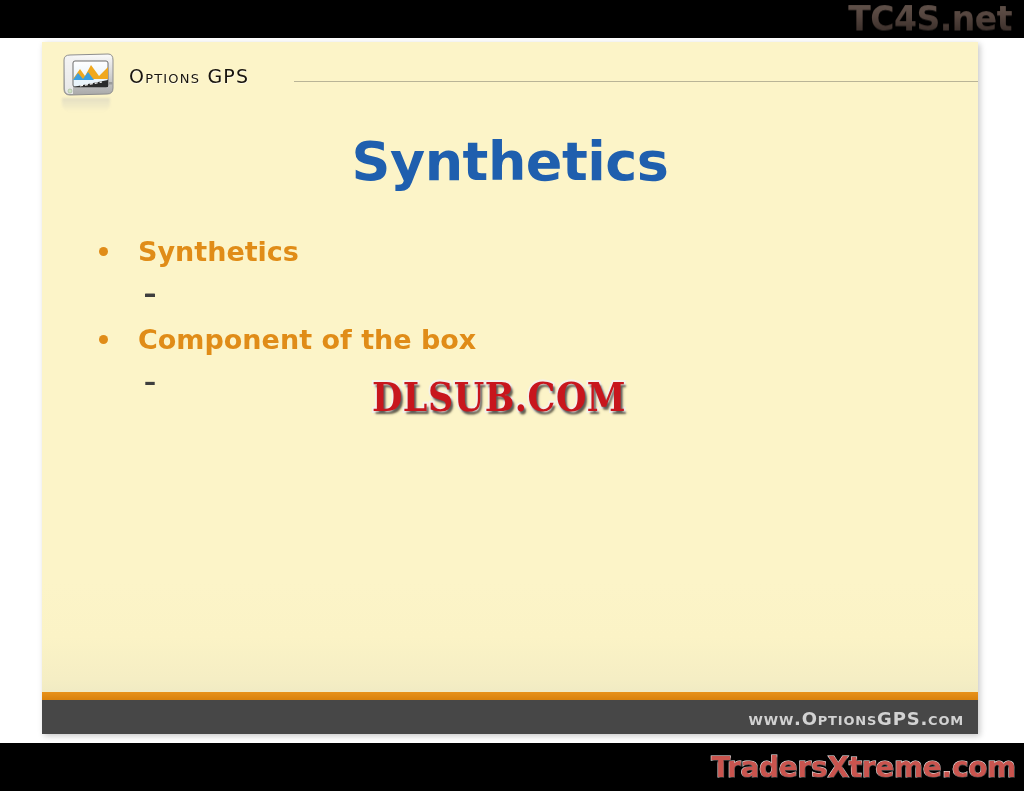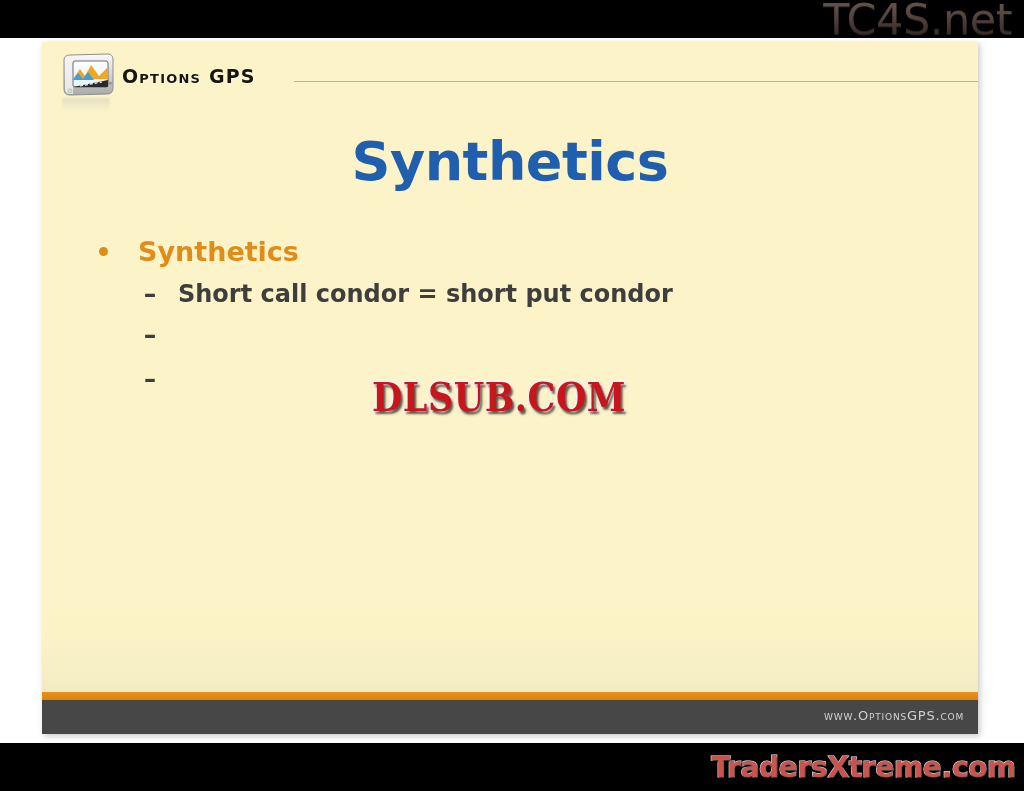--- a/index.html
+++ b/index.html
@@ -34,22 +34,22 @@
     left: 0; top: 38px;
     width: 1024px; height: 705px;
     background: #ffffff;
   }
 
   
   #tc4s-brand {
     position: absolute;
     right: 12px; top: 1px;
     font-family: "DejaVu Sans", sans-serif;
-    font-weight: normal;
-    font-size: 43px;
+    font-weight: bold;
+    font-size: 33px;
     letter-spacing: -0.5px;
     background: linear-gradient(180deg, #5d5048 0%, #4a3c36 40%, #2e2420 75%, #1a1513 100%);
     -webkit-background-clip: text;
     background-clip: text;
     color: transparent;
     text-shadow: 0 1px 0 rgba(120,100,90,.25);
     line-height: 36px;
   }
   #tx-brand {
     position: absolute;
@@ -96,23 +96,23 @@
   #logo-reflect {
     position: absolute;
     left: 20px; top: 56px;
     width: 48px; height: 14px;
     background: linear-gradient(180deg, rgba(190,190,190,.38), rgba(190,190,190,0));
     border-radius: 0 0 8px 8px;
     filter: blur(1px);
   }
   #brand-text {
     position: absolute;
-    left: 80px; top: 23px;
-    font-family: "DejaVu Sans", sans-serif;
-    font-weight: bold;
+    left: 87px; top: 23px;
+    font-family: "DejaVu Sans", sans-serif;
+    font-weight: normal;
     font-size: 19px;
     letter-spacing: 1.2px;
     color: #19150e;
     font-variant: small-caps;
     text-shadow: 0.5px 1px 0 rgba(255,255,255,.6);
   }
   #header-rule {
     position: absolute;
     left: 252px; top: 39px;
     width: 684px; height: 1px;
@@ -201,22 +201,22 @@
   #footer-bar {
     position: absolute;
     left: 0; bottom: 0;
     width: 936px; height: 34px;
     background: #474747;
   }
   #footer-url {
     position: absolute;
     right: 14px; top: 8px;
     font-family: "DejaVu Sans", sans-serif;
-    font-weight: normal;
-    font-size: 13px;
+    font-weight: bold;
+    font-size: 18px;
     letter-spacing: 0.8px;
     color: #d2d2d2;
     font-variant: small-caps;
   }
 </style>
 </head>
 <body>
 
 <div id="top-band"></div>
 <div id="page-white"></div>
@@ -271,33 +271,36 @@
     <div class="group">
       <div class="lvl1">
         <span class="bullet-dot"></span>
         <span>Synthetics</span>
       </div>
       <div class="lvl2">
         <span class="bullet-dash">–</span>
       </div>
       <div class="lvl2">
         <span class="bullet-dash">–</span>
-        <span>Short call condor = short put condor</span>
       </div>
       <div class="lvl2">
         <span class="bullet-dash">–</span>
       </div>
       <div class="lvl2">
         <span class="bullet-dash">–</span>
       </div>
     </div>
 
     <div class="spacer"></div>
 
     <div class="group">
+      <div class="lvl1">
+        <span class="bullet-dot"></span>
+        <span>Component of the box</span>
+      </div>
       <div class="lvl2">
         <span class="bullet-dash">–</span>
       </div>
     </div>
 
   </div>
 
   <div id="dlsub-watermark">DLSUB.COM</div>
 
   <div id="orange-strip"></div>

